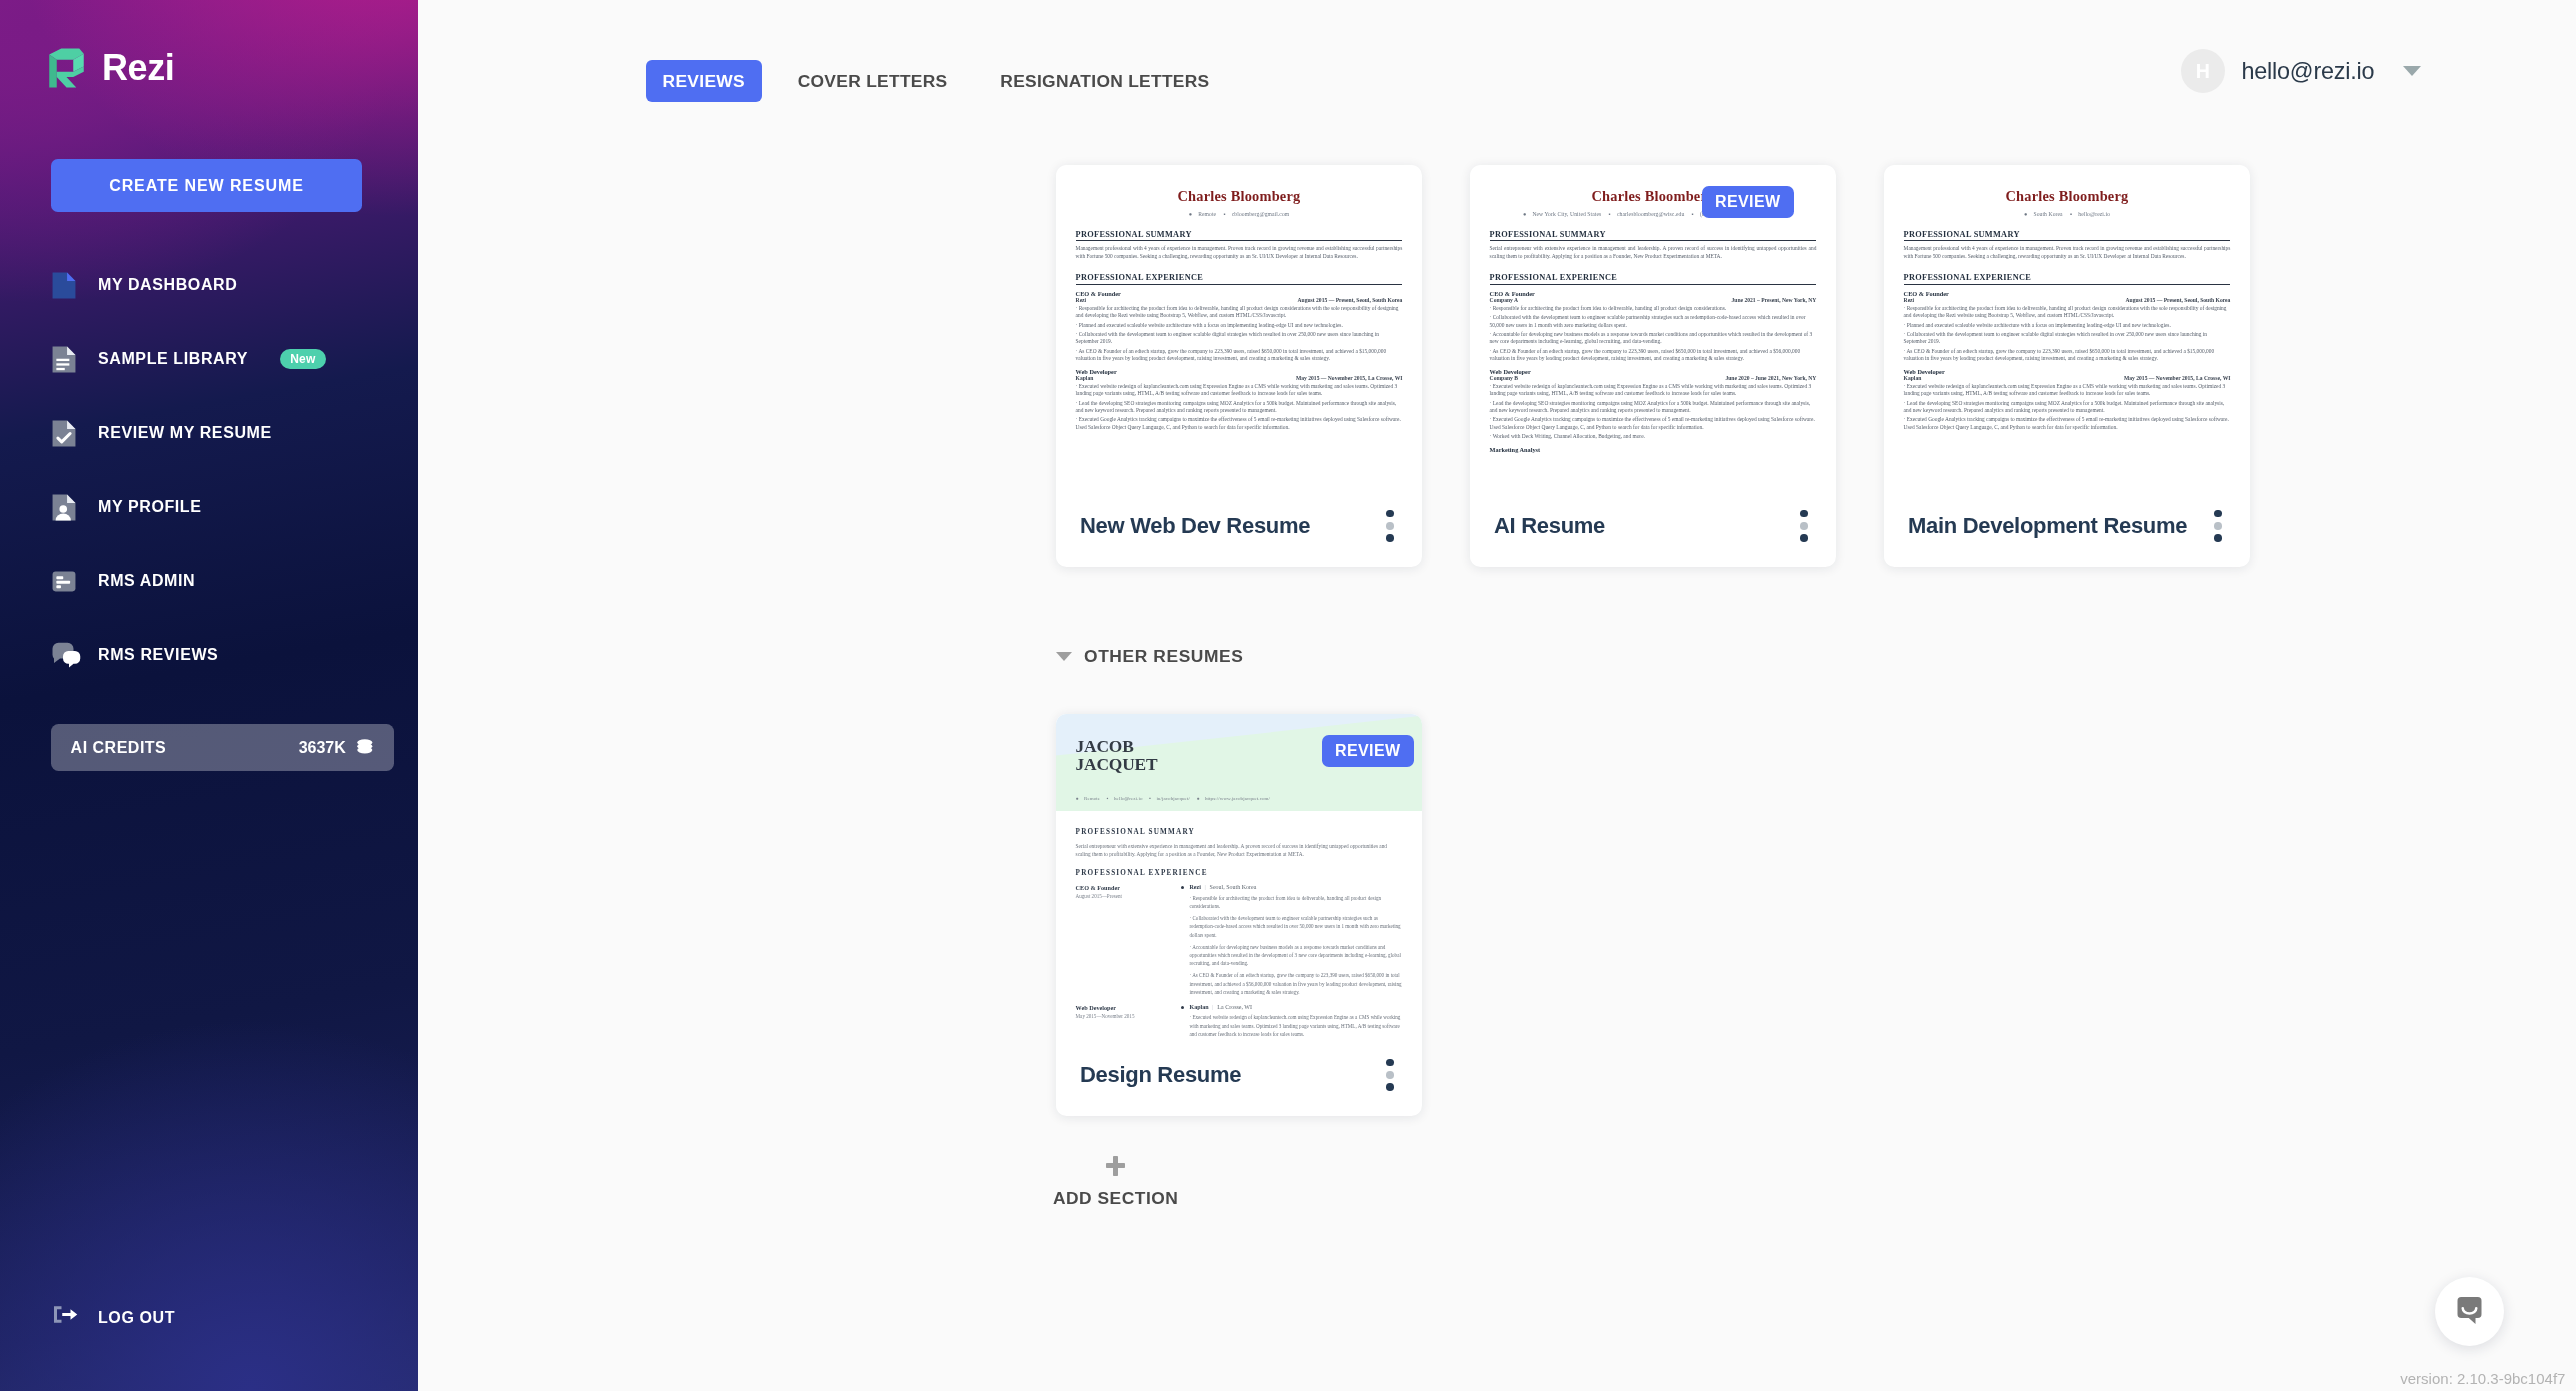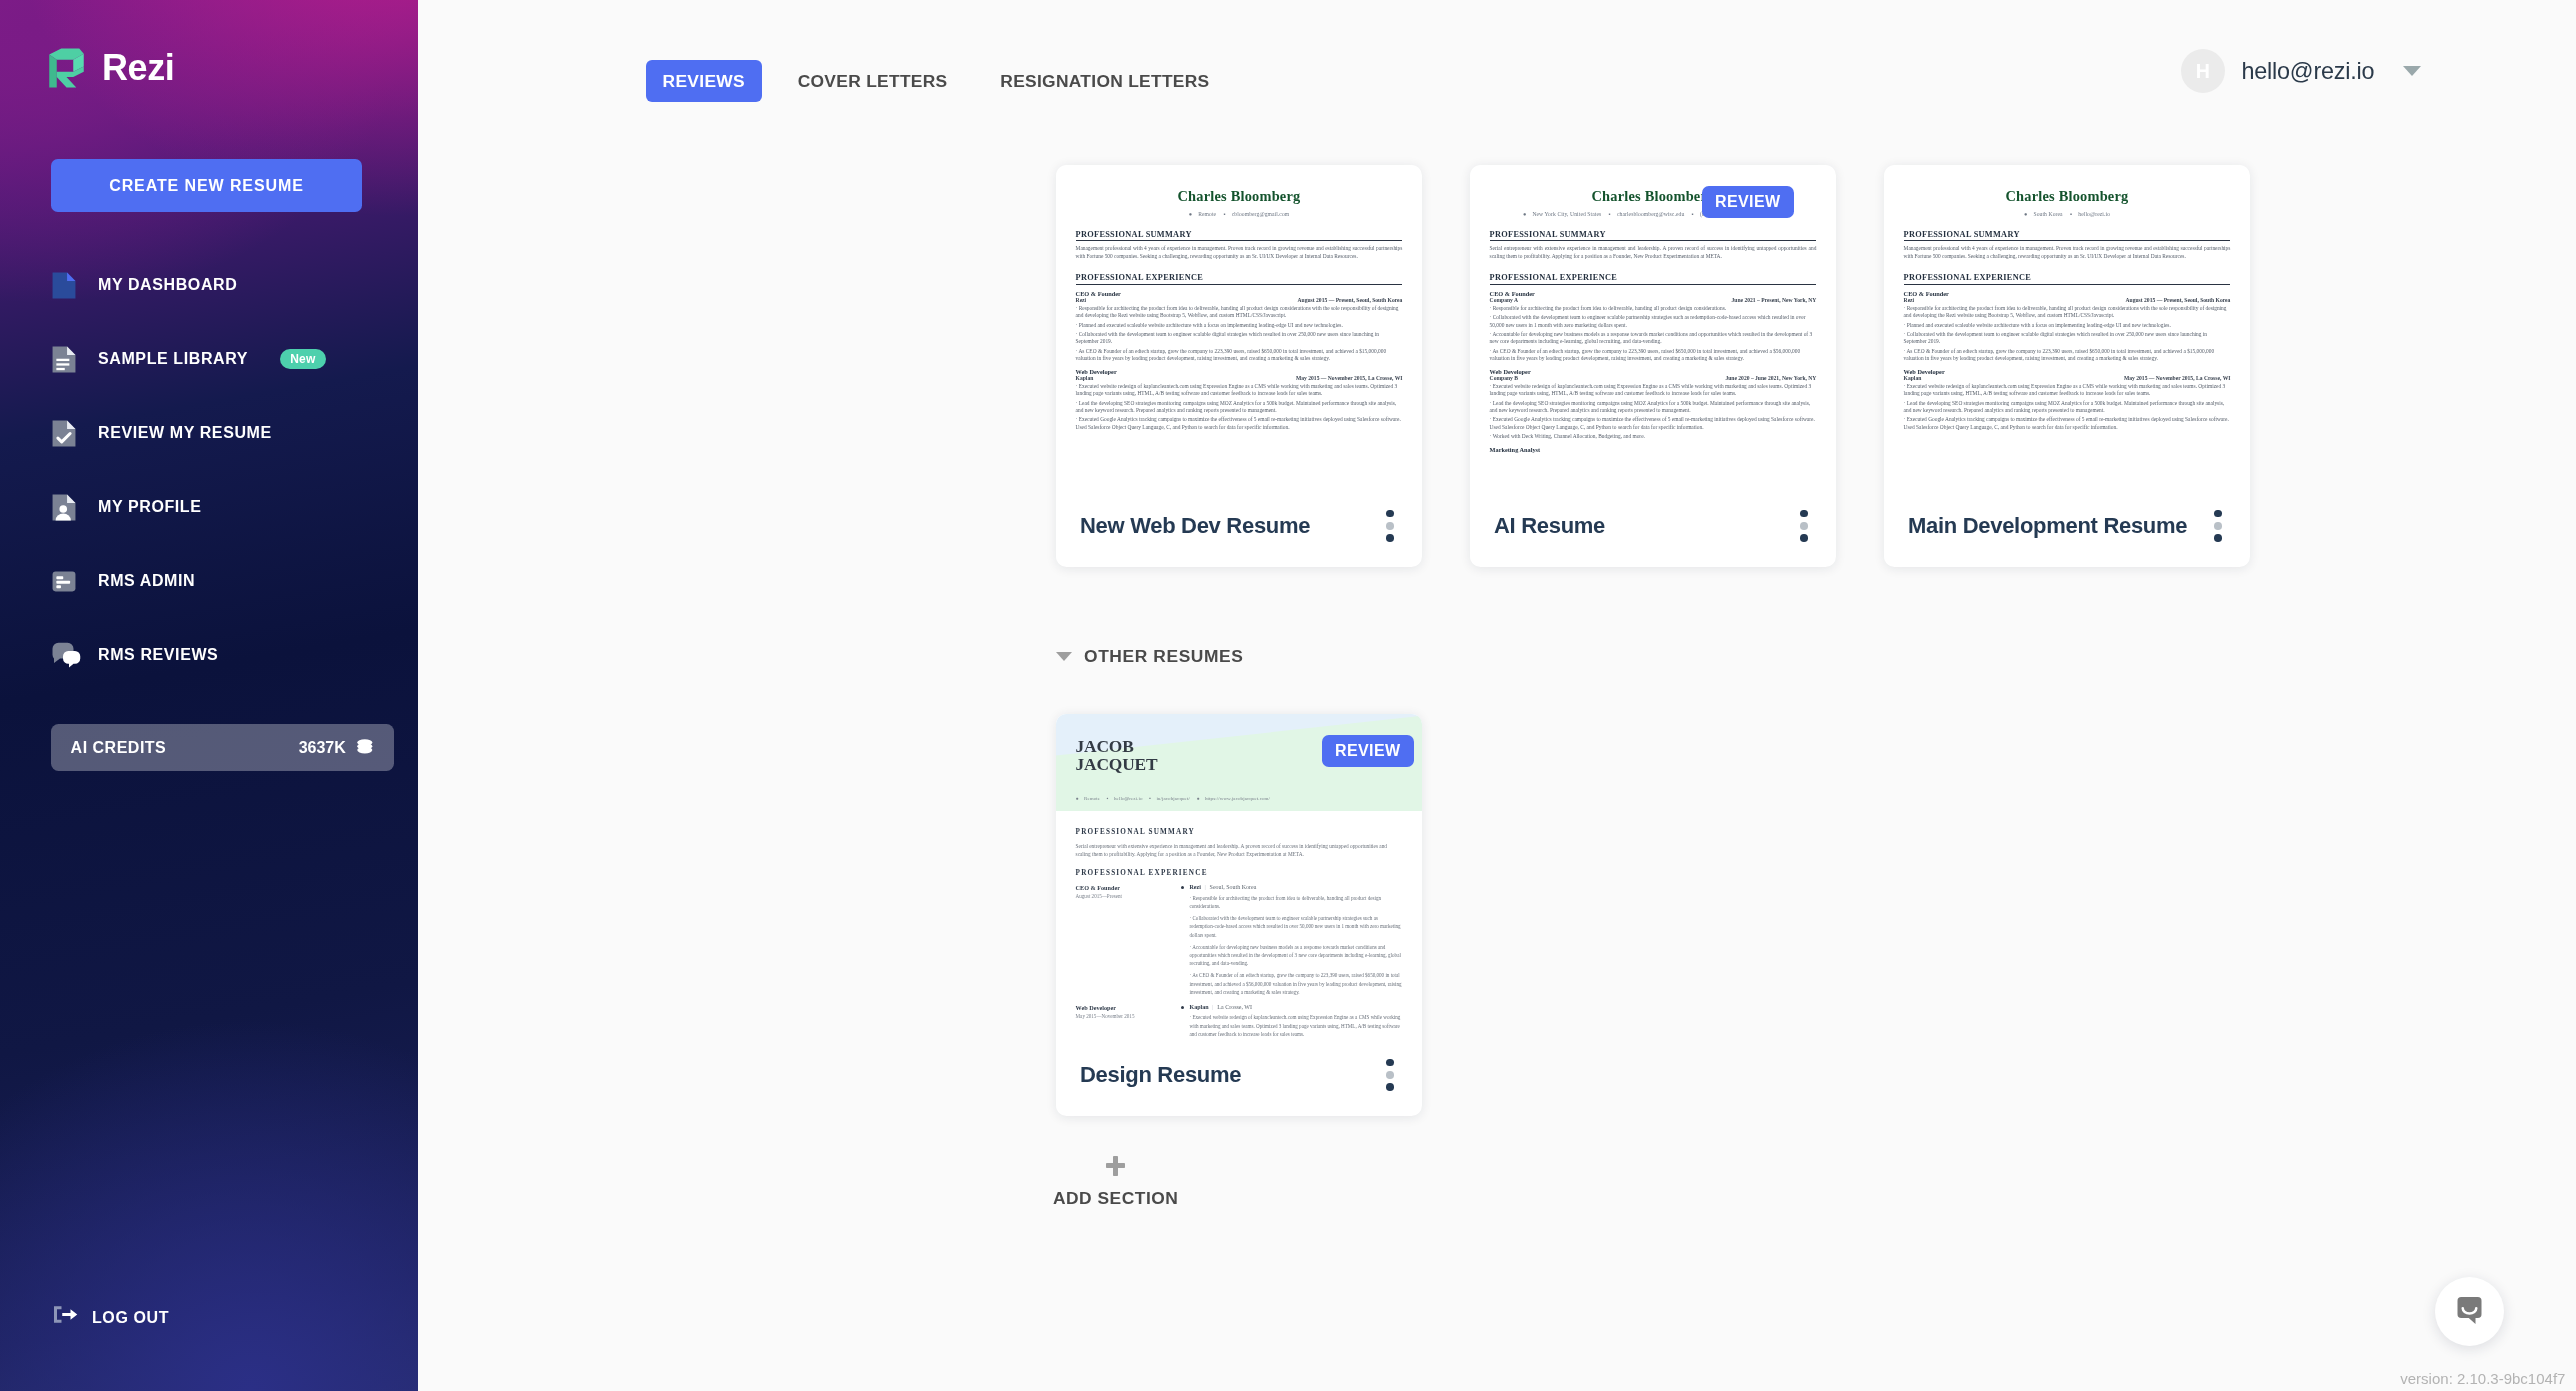--- a/index.html
+++ b/index.html
@@ -52,21 +52,21 @@
     background: rgba(255,255,255,0.30);
     display: flex; align-items: center; justify-content: space-between;
     padding: 0 19.6px; cursor: pointer;
   }
   .sb-credits-label { color: #fff; font-size: 16px; font-weight: 700; letter-spacing: 0.5px; }
   .sb-credits-right { display: flex; align-items: center; gap: 9px; }
   .sb-credits-val { color: #fff; font-size: 16px; font-weight: 700; }
 
   .sb-logout {
     position: absolute; left: 51px; top: 1303px;
-    display: flex; align-items: center; gap: 15px; cursor: pointer; text-align: right;
+    display: flex; align-items: center; gap: 21px; cursor: pointer; text-align: right;
   }
 
   
   #main { flex: 1 1 auto; position: relative; background: #fafafa; height: 1391px; overflow: hidden; }
 
   #topbar { position: absolute; left: 0; top: 0; right: 0; height: 159px; }
   .tabs { position: absolute; left: 228px; top: 60px; display: flex; align-items: center; gap: 0; }
   .tab {
     font-size: 17.4px; font-weight: 700; letter-spacing: 0.3px;
     color: #4a4a4a; padding: 10.6px 16.6px; border-radius: 6px;
@@ -100,21 +100,21 @@
   .kebab i.mid { background: #b9c0c7; }
 
   .review-badge {
     position: absolute; background: #4f6ef2; color: #fff; border-radius: 6.8px;
     font-size: 16px; font-weight: 700; letter-spacing: 0.4px;
     padding: 6.8px 13px 7.6px; z-index: 5;
   }
 
   
   .rp { padding: 18px 19.6px 0; transform-origin: 0 0; }
-  .rp-name { text-align: center; font-family: "Liberation Serif", serif; font-weight: 700; font-size: 14.4px; color: #14532d; letter-spacing: 0.2px; margin-top: 4.5px; }
+  .rp-name { text-align: center; font-family: "Liberation Serif", serif; font-weight: 700; font-size: 14.4px; color: #7f1d1d; letter-spacing: 0.2px; margin-top: 4.5px; }
   .rp-contact { text-align: center; font-family: "Liberation Serif", serif; font-size: 5.6px; color: #6d7683; margin-top: 6px; letter-spacing: 0.1px; }
   .rp-contact span { margin: 0 3px; }
   .rp-h { font-family: "Liberation Serif", serif; font-weight: 700; font-size: 8.3px; color: #24303f; letter-spacing: 0.3px; margin-top: 13px; border-bottom: 1.1px solid #2a3342; padding-bottom: 1.5px; }
   .rp-p { font-family: "Liberation Serif", serif; font-size: 5.4px; line-height: 1.45; color: #555d69; margin-top: 3.8px; text-align: justify; }
   .rp-jt { font-family: "Liberation Serif", serif; font-weight: 700; font-size: 6.3px; color: #24303f; margin-top: 5.3px; }
   .rp-jline { display: flex; justify-content: space-between; align-items: baseline; }
   .rp-co { font-family: "Liberation Serif", serif; font-weight: 700; font-size: 5.6px; color: #3a4350; }
   .rp-meta { font-family: "Liberation Serif", serif; font-weight: 700; font-size: 5.6px; color: #3a4350; }
   .rp-b { font-family: "Liberation Serif", serif; font-size: 5.4px; line-height: 1.42; color: #555d69; margin-top: 1.5px; }
 

